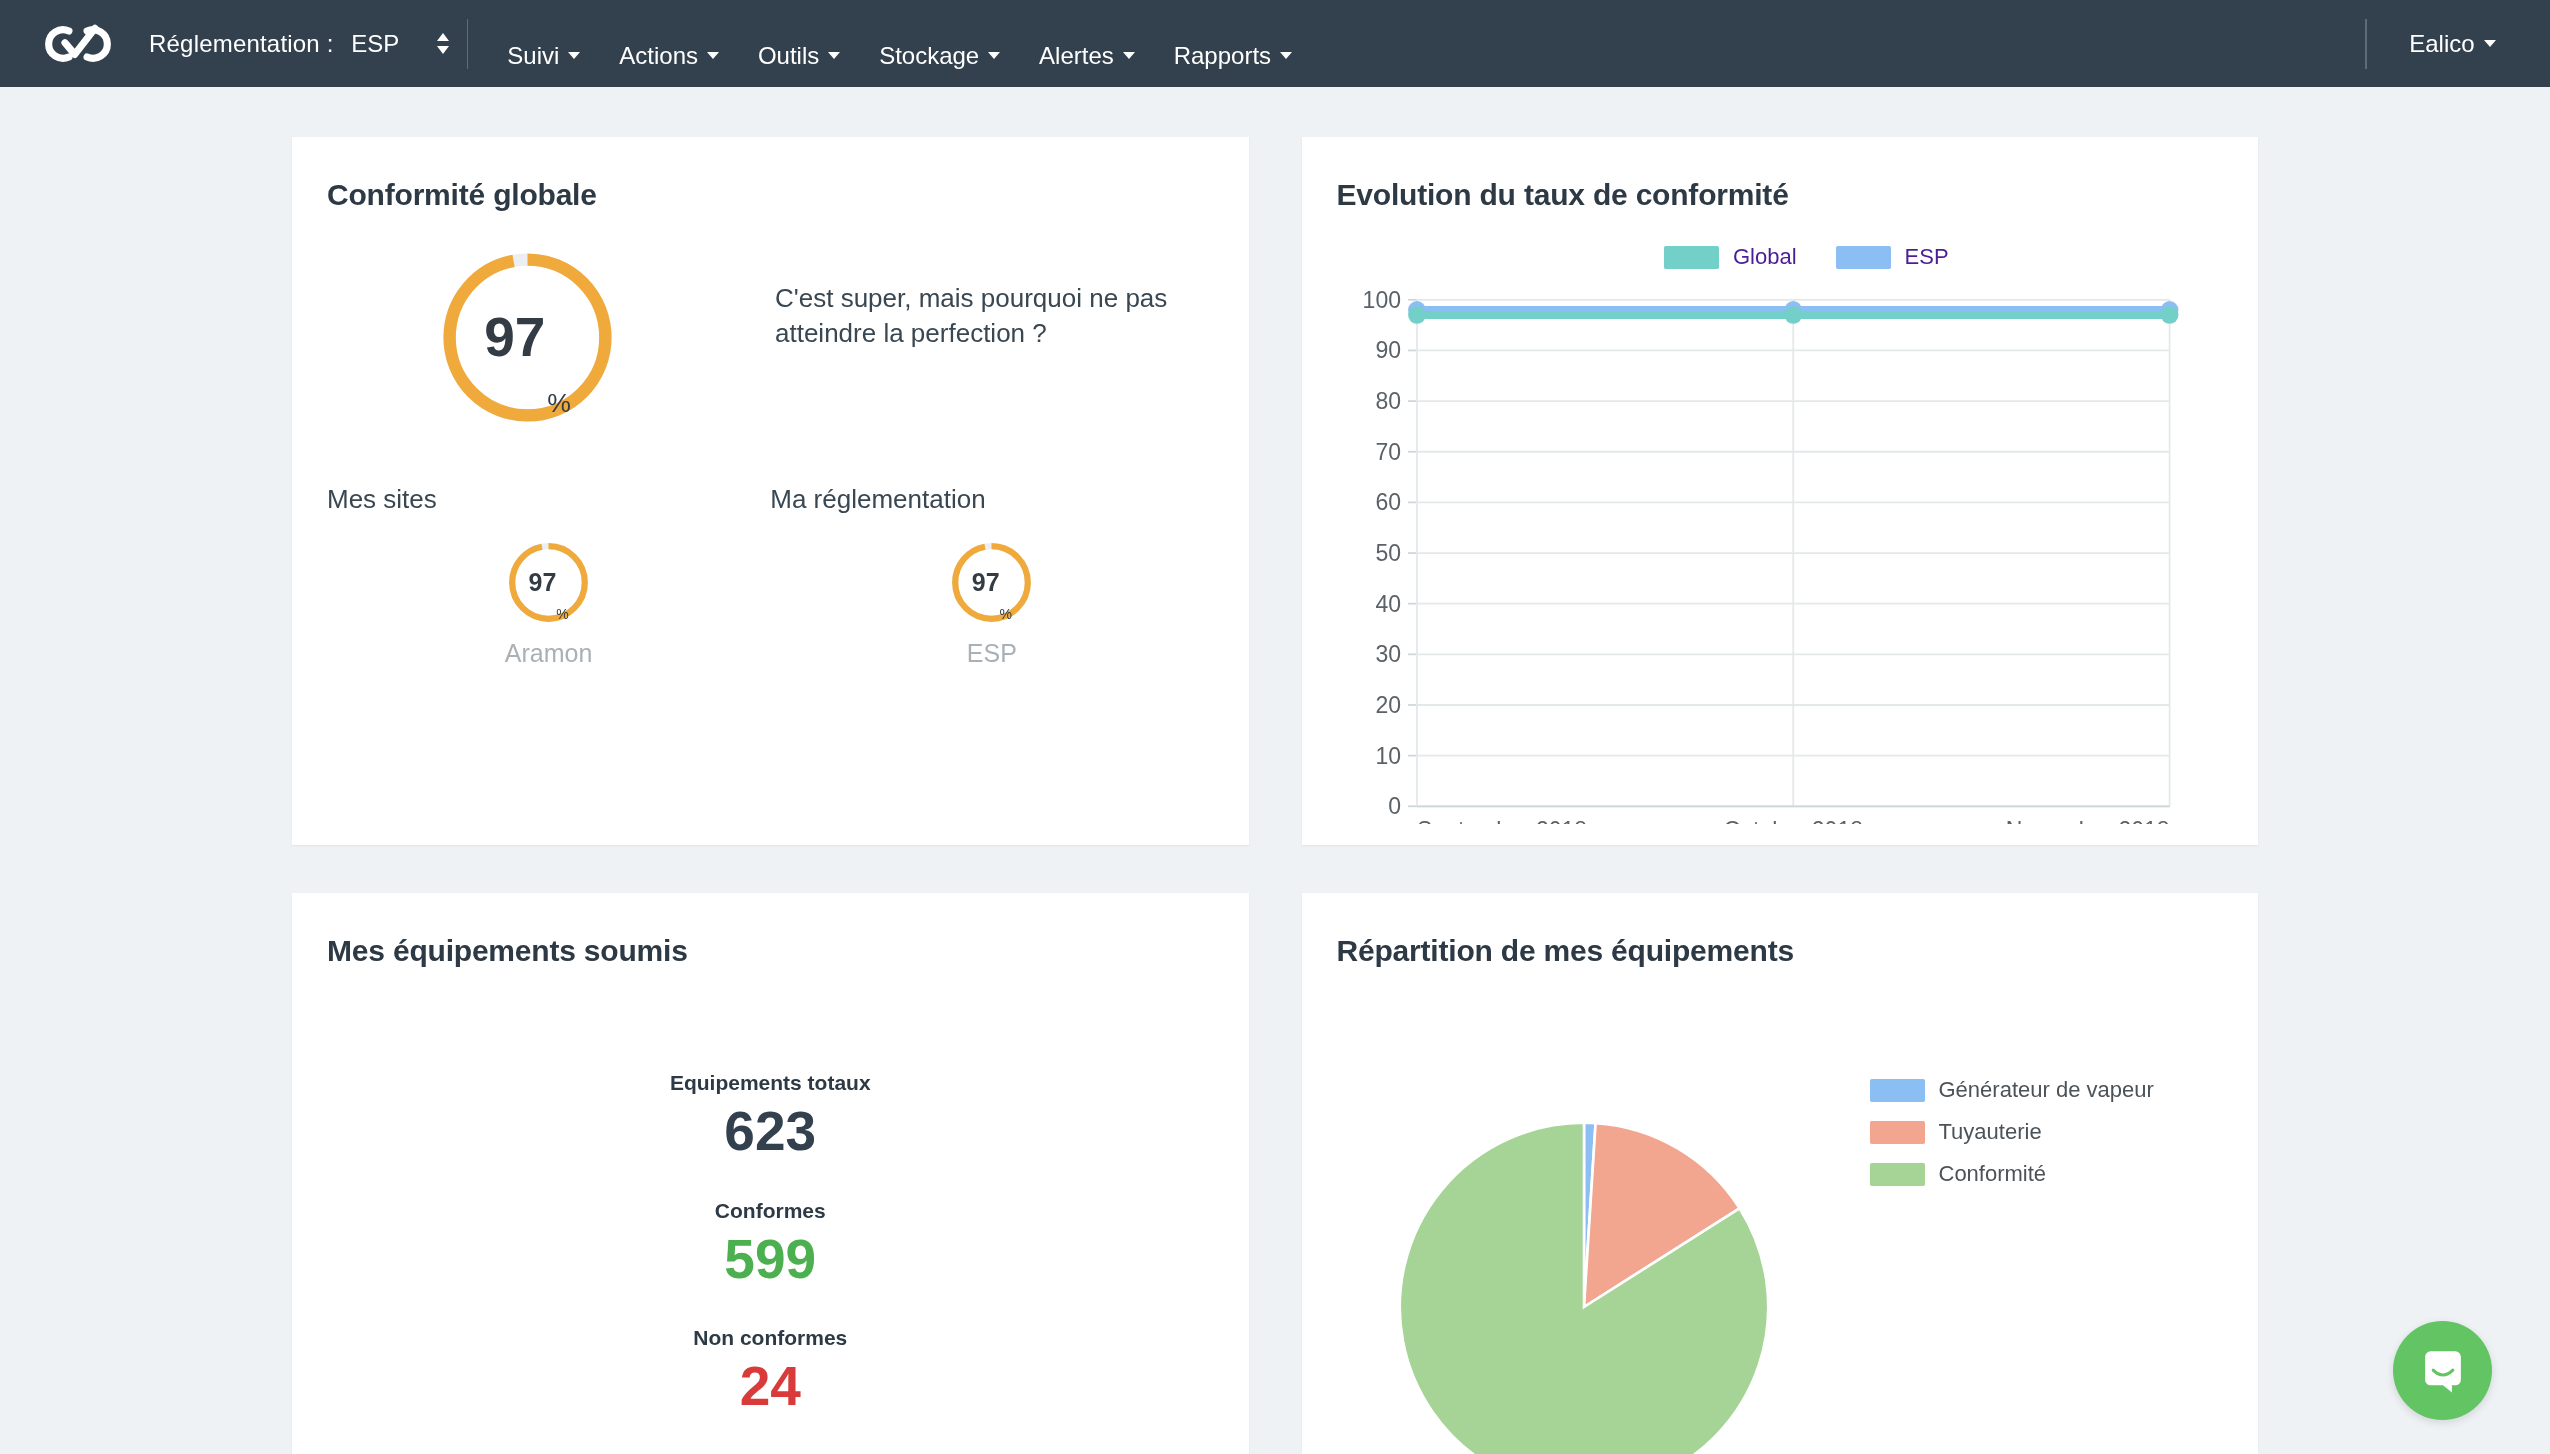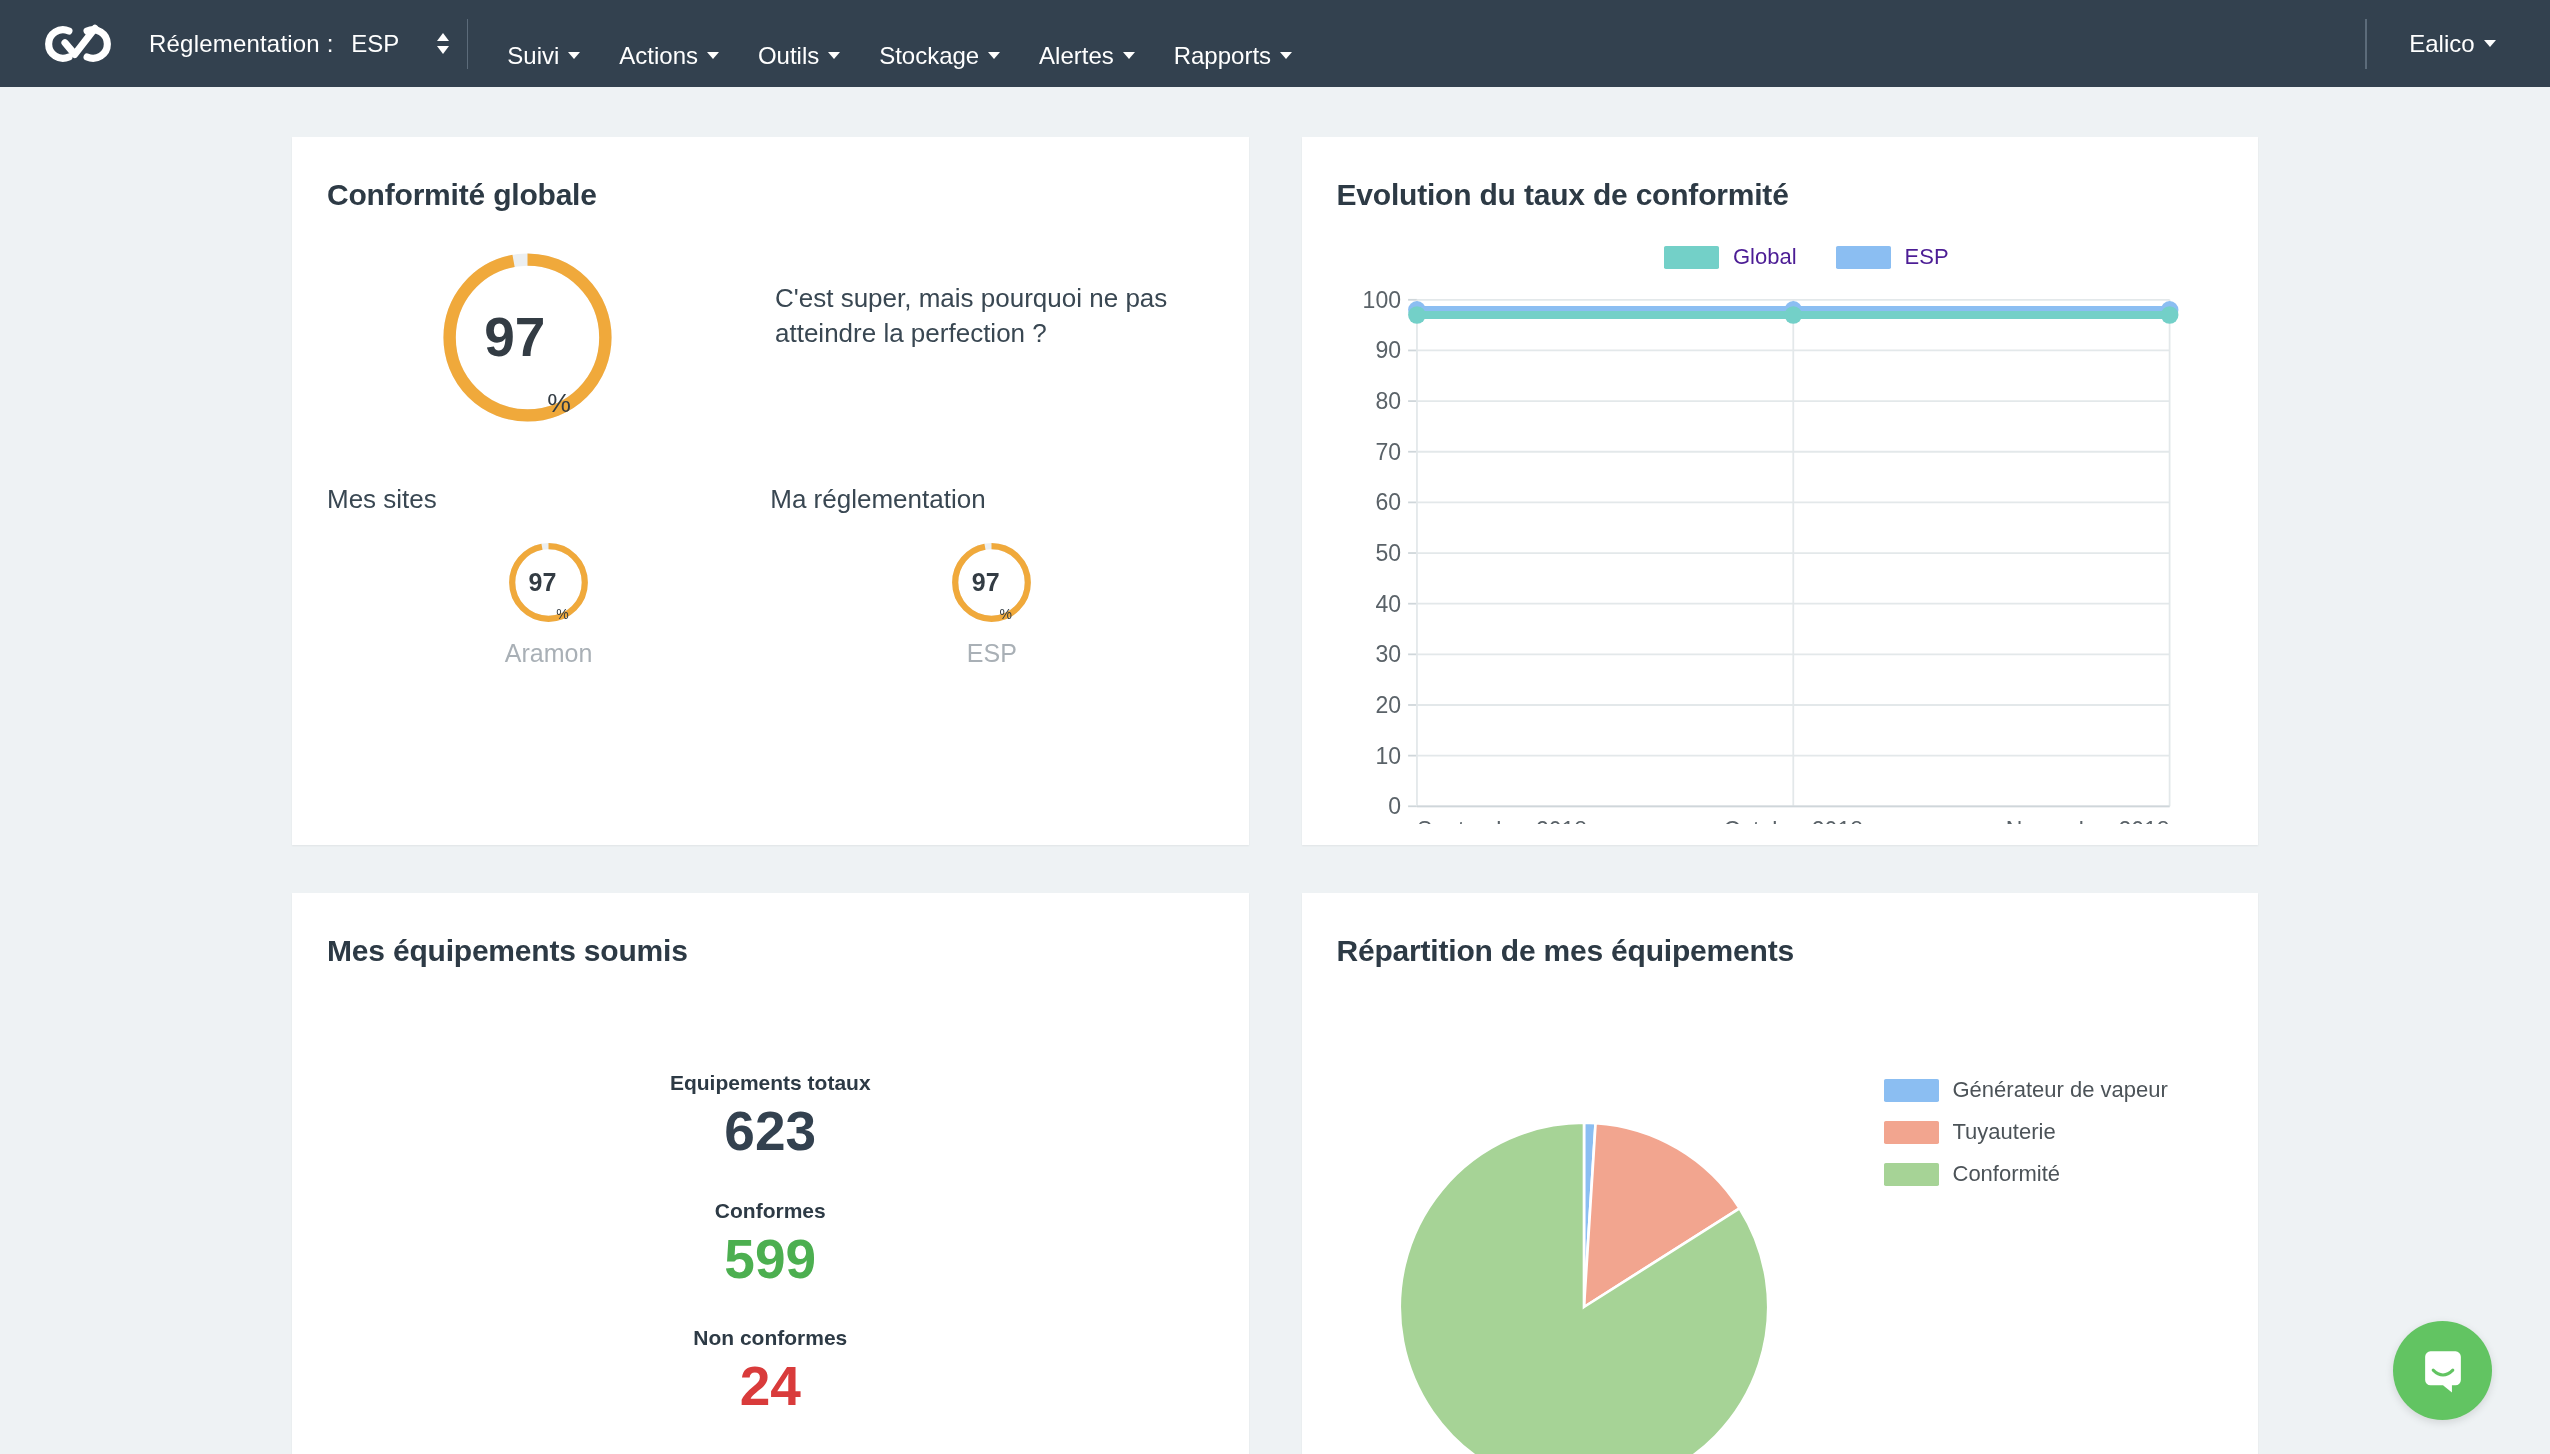--- a/index.html
+++ b/index.html
@@ -234,21 +234,21 @@
     margin-bottom: 35px;
   }
   .eq-num.total { color: #33414f; }
   .eq-num.ok { color: #4caf50; }
   .eq-num.ko { color: #d93b3b; }
 
   
   .card-pie { height: 567px; overflow: hidden; position: relative; }
   .pie-legend {
     position: absolute;
-    left: 582px;
+    left: 568px;
     top: 184px;
   }
   .pie-legend .legend-item { margin-bottom: 16px; }
   .pie-legend .legend-swatch { width: 55px; height: 23px; }
   .pie-legend .legend-text { font-size: 22px; color: #4c5358; }
   .pie-wrap {
     position: absolute;
     left: 96px;
     top: 228px;
     width: 372px;

